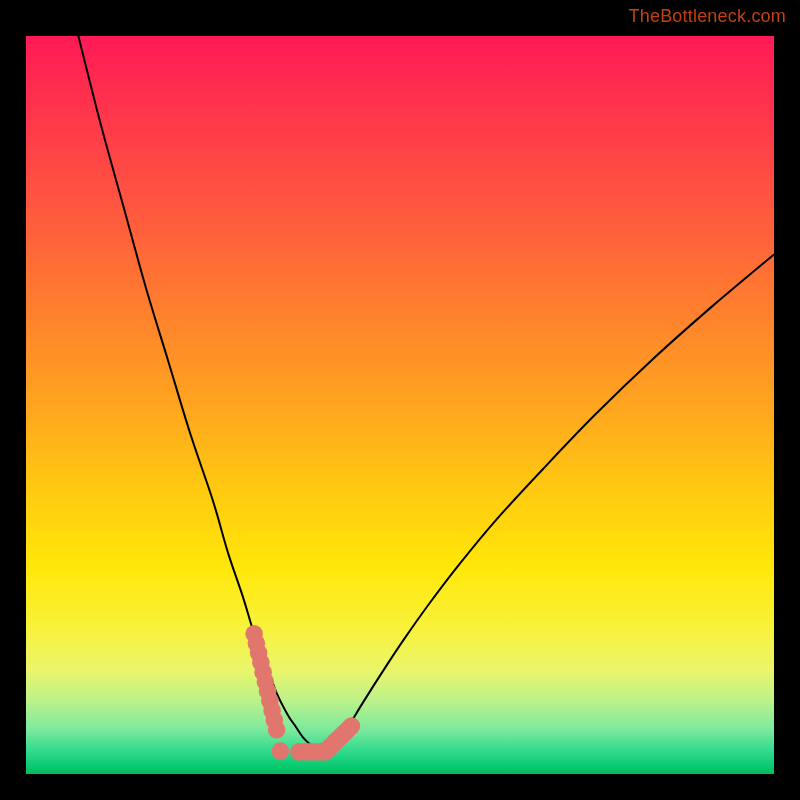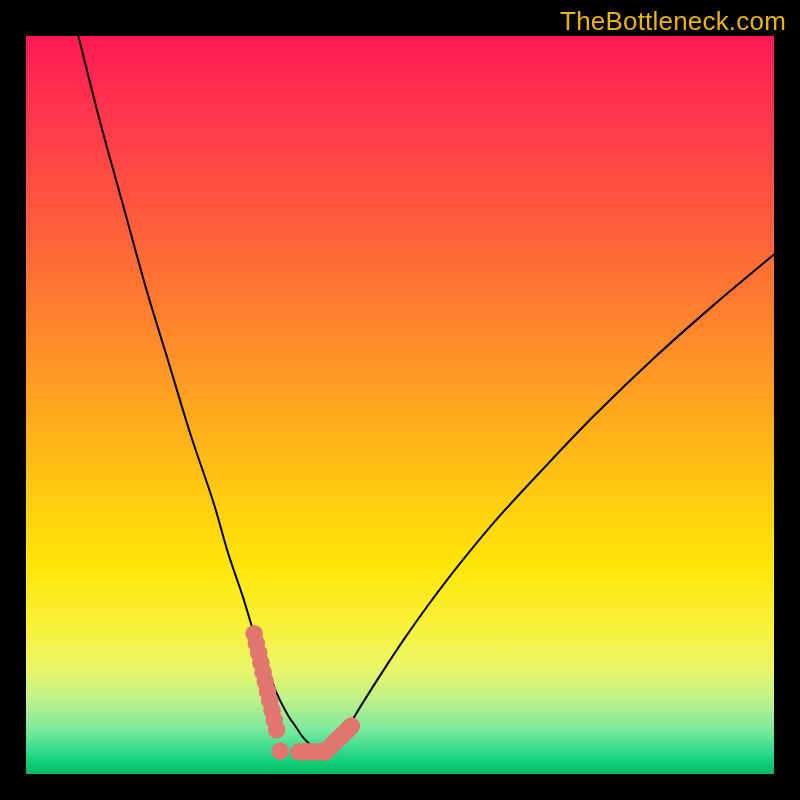--- a/index.html
+++ b/index.html
@@ -14,22 +14,22 @@
   .outer {
     position: relative;
     width: 800px;
     height: 800px;
     background: #000;
   }
   .watermark {
     position: absolute;
     top: 6px;
     right: 14px;
-    color: #eab308;
-    font-size: 26px;
+    color: #c2410c;
+    font-size: 18px;
     font-weight: 400;
     letter-spacing: 0.2px;
     pointer-events: none;
     user-select: none;
   }
   .plot-wrap {
     position: absolute;
     left: 26px;
     top: 36px;
     width: 748px;

